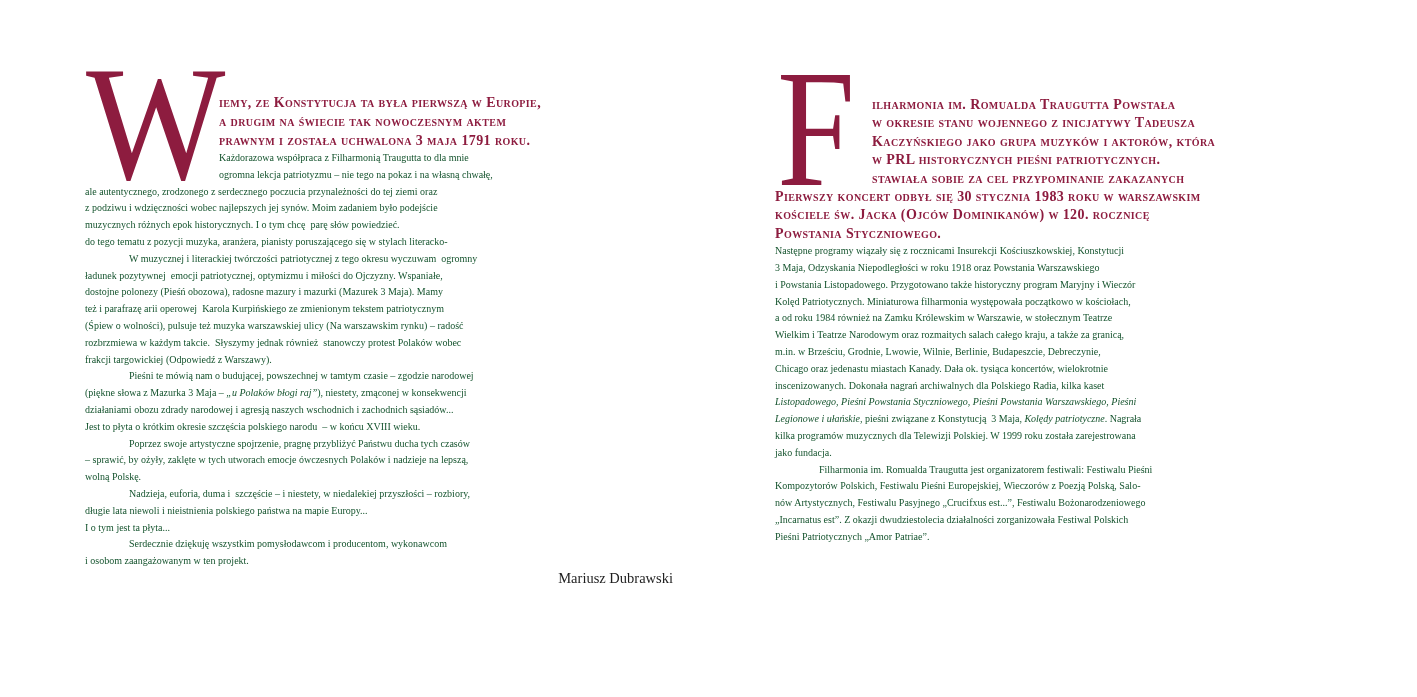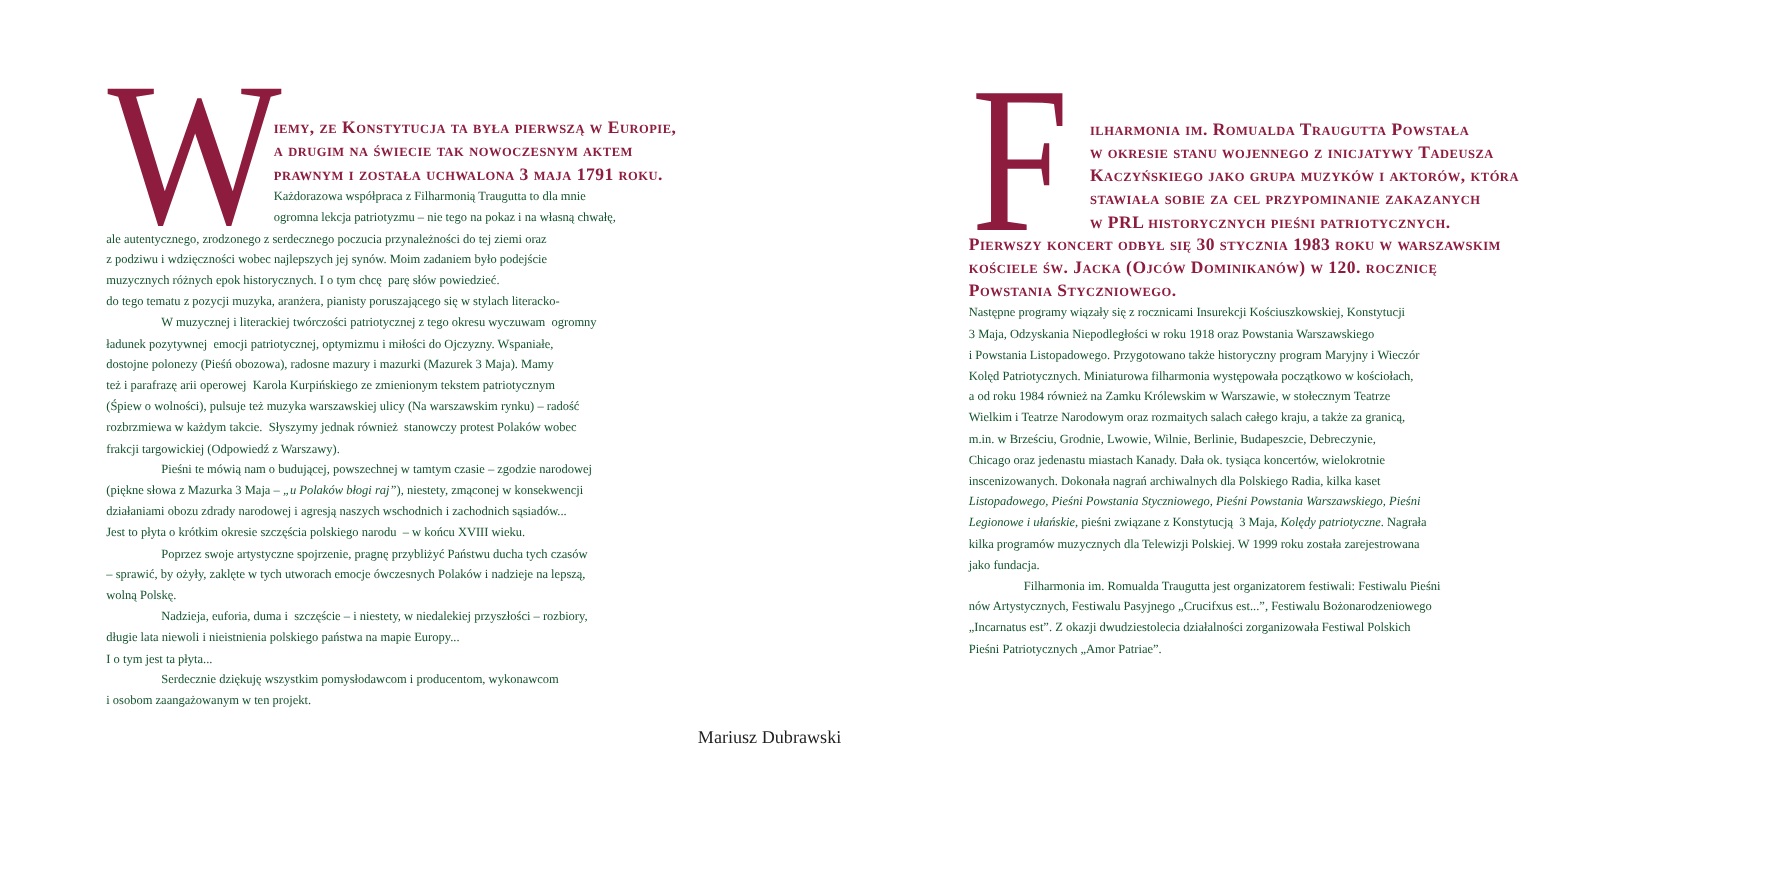--- a/index.html
+++ b/index.html
@@ -35,21 +35,21 @@
   .glyph{
     position:absolute;display:block;
     color:#8d1c3f;
     line-height:1em;
     transform-origin:0 0;
   }
   #dc-left .glyph{top:-21px;left:1px;font-size:164px;transform:scaleX(0.90);}
   #dc-right .glyph{top:-21px;left:2px;font-size:167px;transform:scaleX(0.84);}
 
   .signature{
-    margin-top:12px;width:100%;text-align:right;
+    width:100%;text-align:right;
     font-size:14.5px;line-height:17px;color:#1e1e1e;white-space:pre;
   }
 </style>
 </head>
 <body>
 
 <section class="page" id="page-left">
   <div class="dropcap" id="dc-left">
     <span class="glyph">W</span>
   </div>
@@ -93,22 +93,22 @@
 </section>
 
 <section class="page" id="page-right">
   <div class="dropcap" id="dc-right">
     <span class="glyph">F</span>
   </div>
 
   <div class="sc">ilharmonia im. Romualda Traugutta Powstała</div>
   <div class="sc">w okresie stanu wojennego z inicjatywy Tadeusza</div>
   <div class="sc">Kaczyńskiego jako grupa muzyków i aktorów, która</div>
+  <div class="sc">w PRL historycznych pieśni patriotycznych.</div>
   <div class="sc">stawiała sobie za cel przypominanie zakazanych</div>
-  <div class="sc">w PRL historycznych pieśni patriotycznych.</div>
   <div class="sc">Pierwszy koncert odbył się 30 stycznia 1983 roku w warszawskim</div>
   <div class="sc">kościele św. Jacka (Ojców Dominikanów) w 120. rocznicę</div>
   <div class="sc">Powstania Styczniowego.</div>
 
   <div class="line">Następne programy wiązały się z rocznicami Insurekcji Kościuszkowskiej, Konstytucji</div>
   <div class="line">3 Maja, Odzyskania Niepodległości w roku 1918 oraz Powstania Warszawskiego</div>
   <div class="line">i Powstania Listopadowego. Przygotowano także historyczny program Maryjny i Wieczór</div>
   <div class="line">Kolęd Patriotycznych. Miniaturowa filharmonia występowała początkowo w kościołach,</div>
   <div class="line">a od roku 1984 również na Zamku Królewskim w Warszawie, w stołecznym Teatrze</div>
   <div class="line">Wielkim i Teatrze Narodowym oraz rozmaitych salach całego kraju, a także za granicą,</div>
@@ -116,16 +116,17 @@
   <div class="line">Chicago oraz jedenastu miastach Kanady. Dała ok. tysiąca koncertów, wielokrotnie</div>
   <div class="line">inscenizowanych. Dokonała nagrań archiwalnych dla Polskiego Radia, kilka kaset</div>
 
   <div class="line it">Listopadowego, Pieśni Powstania Styczniowego, Pieśni Powstania Warszawskiego, Pieśni</div>
   <div class="line"><span class="it">Legionowe i ułańskie</span><span>, pieśni związane z Konstytucją  3 Maja, </span><span class="it">Kolędy patriotyczne</span><span>. Nagrała</span></div>
 
   <div class="line">kilka programów muzycznych dla Telewizji Polskiej. W 1999 roku została zarejestrowana</div>
   <div class="line">jako fundacja.</div>
 
   <div class="line ind">Filharmonia im. Romualda Traugutta jest organizatorem festiwali: Festiwalu Pieśni</div>
+  <div class="line">Kompozytorów Polskich, Festiwalu Pieśni Europejskiej, Wieczorów z Poezją Polską, Salo-</div>
   <div class="line">nów Artystycznych, Festiwalu Pasyjnego „Crucifxus est...”, Festiwalu Bożonarodzeniowego</div>
   <div class="line">„Incarnatus est”. Z okazji dwudziestolecia działalności zorganizowała Festiwal Polskich</div>
   <div class="line">Pieśni Patriotycznych „Amor Patriae”.</div>
 </section>
 
 </body></html>

